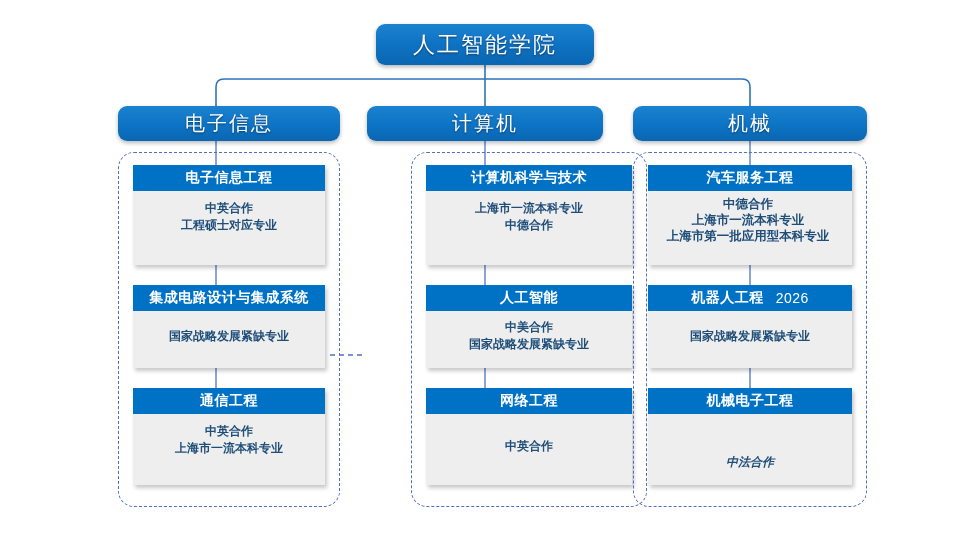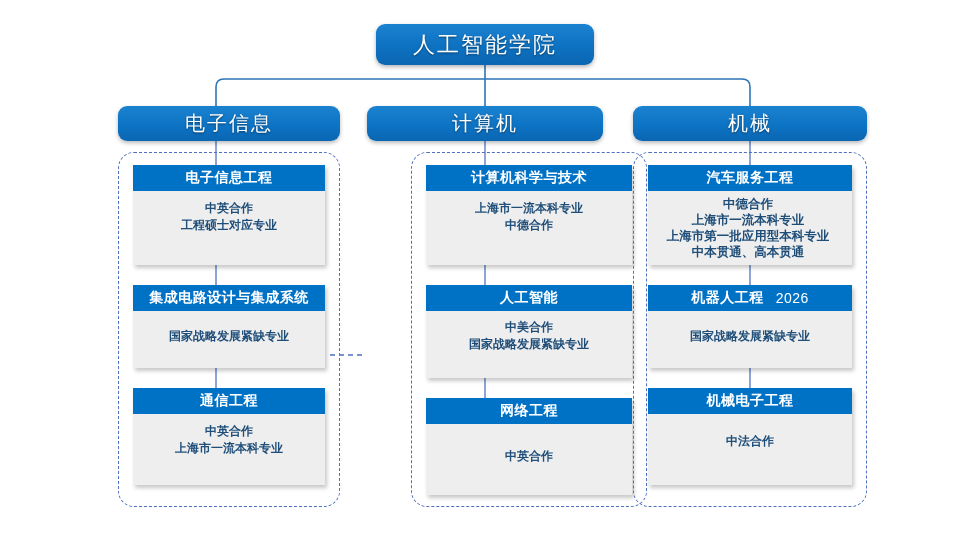--- a/index.html
+++ b/index.html
@@ -215,21 +215,21 @@
       <div class="card" style="height:100px;">
         <div class="card-title">
           <span class="label">计算机科学与技术</span>
         </div>
         <div class="card-body">
           <div class="line">上海市一流本科专业</div>
           <div class="line">中德合作</div>
         </div>
       </div>
 
-      <div class="card" style="height:93px;">
+      <div class="card" style="height:83px;">
         <div class="card-title">
           <span class="label">人工智能</span>
         </div>
         <div class="card-body" style="padding-top:8px;">
           <div class="line">中美合作</div>
           <div class="line">国家战略发展紧缺专业</div>
         </div>
       </div>
 
       <div class="card" style="height:97px;">
@@ -251,39 +251,38 @@
     <div class="group-body" style="height:355px;">
 
       <div class="card dense" style="height:100px;">
         <div class="card-title">
           <span class="label">汽车服务工程</span>
         </div>
         <div class="card-body">
           <div class="line">中德合作</div>
           <div class="line">上海市一流本科专业</div>
           <div class="line">上海市第一批应用型本科专业</div>
-          <div class="line">中本贯通、高本贯通</div>
         </div>
       </div>
 
       <div class="card" style="height:83px;">
         <div class="card-title">
           <span class="label">机器人工程</span>
           <span class="year">2026</span>
         </div>
         <div class="card-body" style="padding-top:17px;">
           <div class="line">国家战略发展紧缺专业</div>
         </div>
       </div>
 
       <div class="card" style="height:97px;">
         <div class="card-title">
           <span class="label">机械电子工程</span>
         </div>
-        <div class="card-body" style="padding-top:19px;">
+        <div class="card-body" style="padding-top:40px;font-style:italic;">
           <div class="line">中法合作</div>
         </div>
       </div>
 
     </div>
   </div>
 
 </div>
 
 </body></html>

